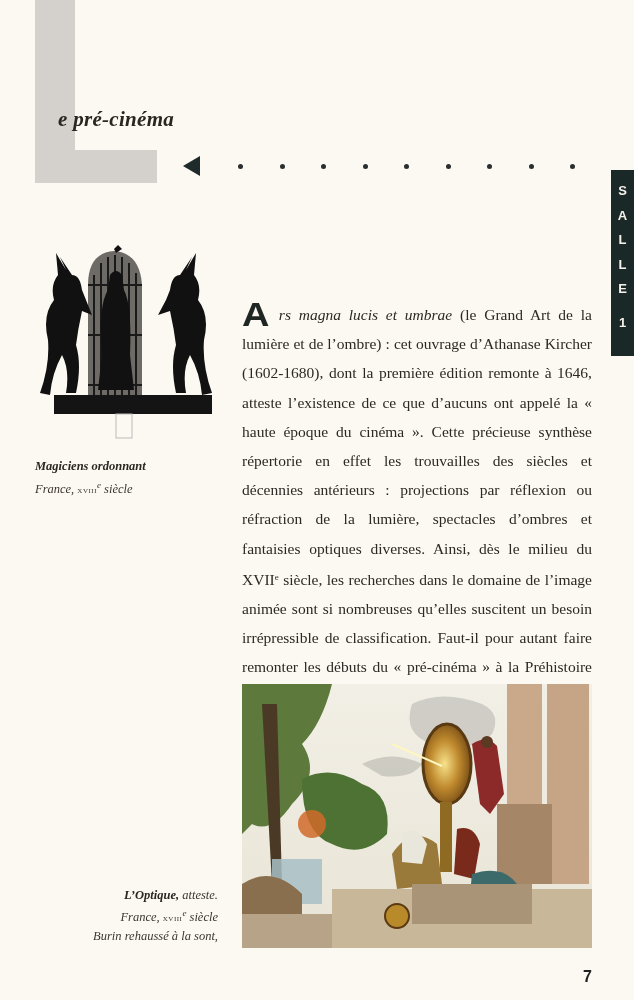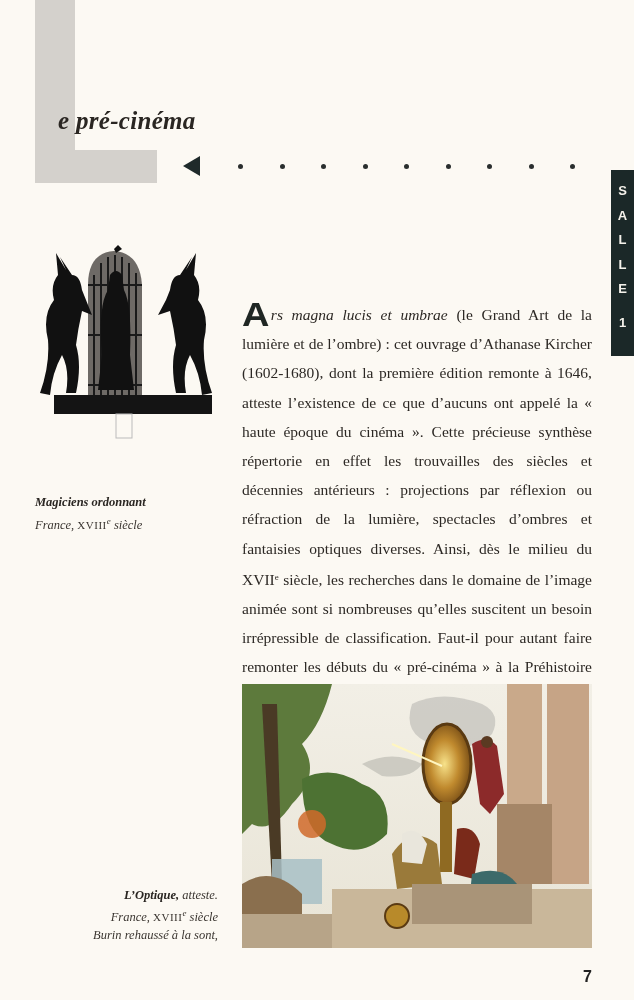--- a/index.html
+++ b/index.html
@@ -17,21 +17,21 @@
       position: absolute; left: 35px; top: 0; width: 40px; height: 183px;
       background: #d4d1cc;
     }
     .l-horiz {
       position: absolute; left: 35px; top: 150px; width: 122px; height: 33px;
       background: #d4d1cc;
     }
     .title {
       position: absolute; left: 58px; top: 107px;
       font-family: "Liberation Serif", "DejaVu Serif", serif;
-      font-style: italic; font-size: 25px; color: #2a2622;
+      font-style: italic; font-size: 21px; color: #2a2622;
       letter-spacing: 0.3px;
     }
 
     
     .nav-arrow {
       position: absolute; left: 183px; top: 156px; width: 0; height: 0;
       border-top: 10px solid transparent;
       border-bottom: 10px solid transparent;
       border-right: 17px solid #1f2a2a;
     }
@@ -54,40 +54,40 @@
       line-height: 24.5px; height: 24.5px;
     }
     .salle-num { margin-top: 9px; }
 
     
     .silhouette {
       position: absolute; left: 36px; top: 245px; width: 180px; height: 195px;
     }
     .caption-left {
       position: absolute; left: 35px; top: 457px; width: 190px;
-      font-size: 12.5px; line-height: 18.5px; color: #3a3530; margin-top: 36px;
+      font-size: 12.5px; line-height: 18.5px; color: #3a3530;
     }
     .caption-left .bold { font-weight: bold; font-style: italic; color: #2a2622; }
     .caption-left .it { font-style: italic; }
-    .sc { font-variant: small-caps; font-style: normal; font-size: 16px; letter-spacing: 0.5px; }
+    .sc { font-variant: small-caps; font-style: normal; font-size: 10px; letter-spacing: 0.5px; }
 
     
     .body-text {
       position: absolute; left: 242px; top: 300px; width: 350px;
       font-size: 15.5px; line-height: 29.2px; text-align: justify;
       color: #2c2824;
     }
     .drop-cap {
       font-family: "Liberation Sans", "DejaVu Sans", sans-serif;
       font-weight: 900; font-size: 33px; line-height: 26px;
       float: left; margin-right: 1px; margin-top: 2px; color: #1f2623;
       transform: scaleX(1.15); transform-origin: left;
       padding-right: 4px;
     }
-    .body-text .it { font-style: italic; }
+    .body-text .it { font-style: italic; margin-left: 8px; }
     sup { font-size: 9px; vertical-align: 5px; }
 
     
     .engraving {
       position: absolute; left: 242px; top: 684px; width: 350px; height: 264px;
       overflow: hidden; background: #e7e2d2;
     }
     .caption-right {
       position: absolute; left: 60px; top: 886px; width: 158px;
       text-align: right; font-style: italic;

